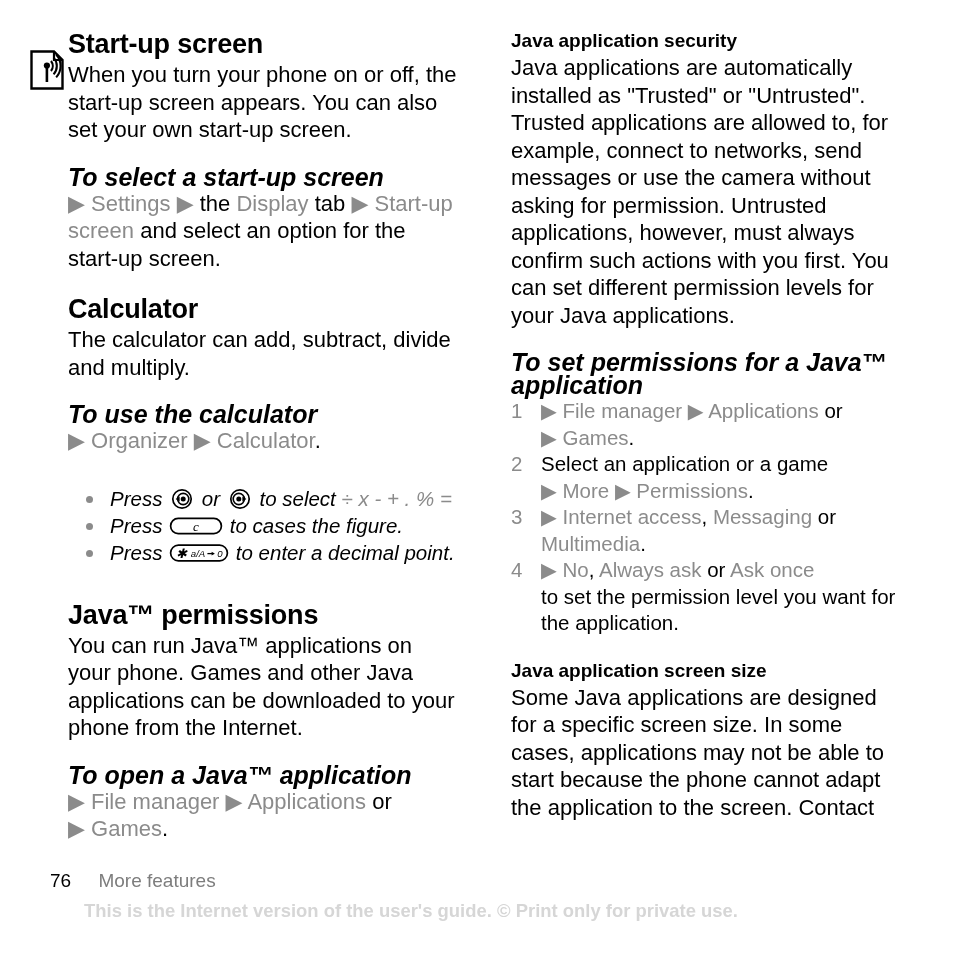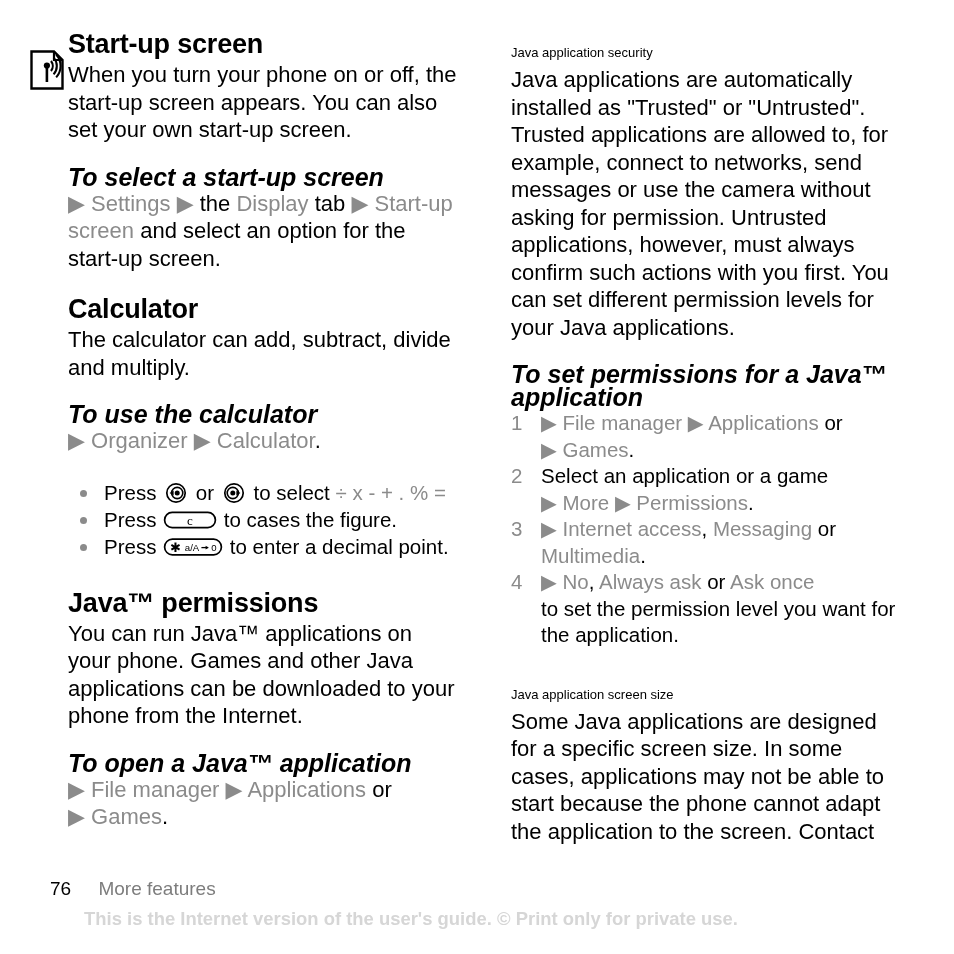--- a/index.html
+++ b/index.html
@@ -40,24 +40,24 @@
 
   
   h1.sec-title {
     font-size: 27px;
     font-weight: bold;
     line-height: 30px;
     margin: 0 0 2px 0;
     letter-spacing: -0.2px;
   }
   h2.sub-title {
-    font-size: 13px;
-    font-weight: normal;
+    font-size: 19px;
+    font-weight: bold;
     line-height: 24px;
-    margin: 12px 0 1px 0;
+    margin: 0 0 1px 0;
   }
   h3.proc-title {
     font-size: 25px;
     font-weight: bold;
     font-style: italic;
     line-height: 23px;
     margin: 0 0 1px 0;
   }
 
   p.body {
@@ -70,22 +70,23 @@
   .gap-md { height: 18px; }
 
   
   .ui   { color: #8b8b8b; margin-top: 20px; }
   .arrow{ color: #8b8b8b; }
   .sym  { color: #8b8b8b; }
 
   
   ul.bullets {
     list-style: none;
-    margin: 6px;
+    margin: 12px;
     padding: 0;
+    font-style: italic;
   }
   ul.bullets > li {
     position: relative;
     font-size: 20.5px;
     line-height: 27px;
     padding-left: 30px;
     margin: 0;
     white-space: nowrap;
   }
   ul.bullets > li::before {
@@ -131,21 +132,21 @@
     vertical-align: -4px;
     margin: 0 1px;
   }
   .key svg { display: block; }
 
   
   .footer {
     position: absolute;
     left: 0;
     right: 0;
-    bottom: 8px;
+    bottom: 16px;
     height: 80px;
   }
   .footer-line1 {
     position: absolute;
     left: 50px;
     top: 12px;
     font-size: 19px;
     white-space: nowrap;
   }
   .footer-line1 .pg {

